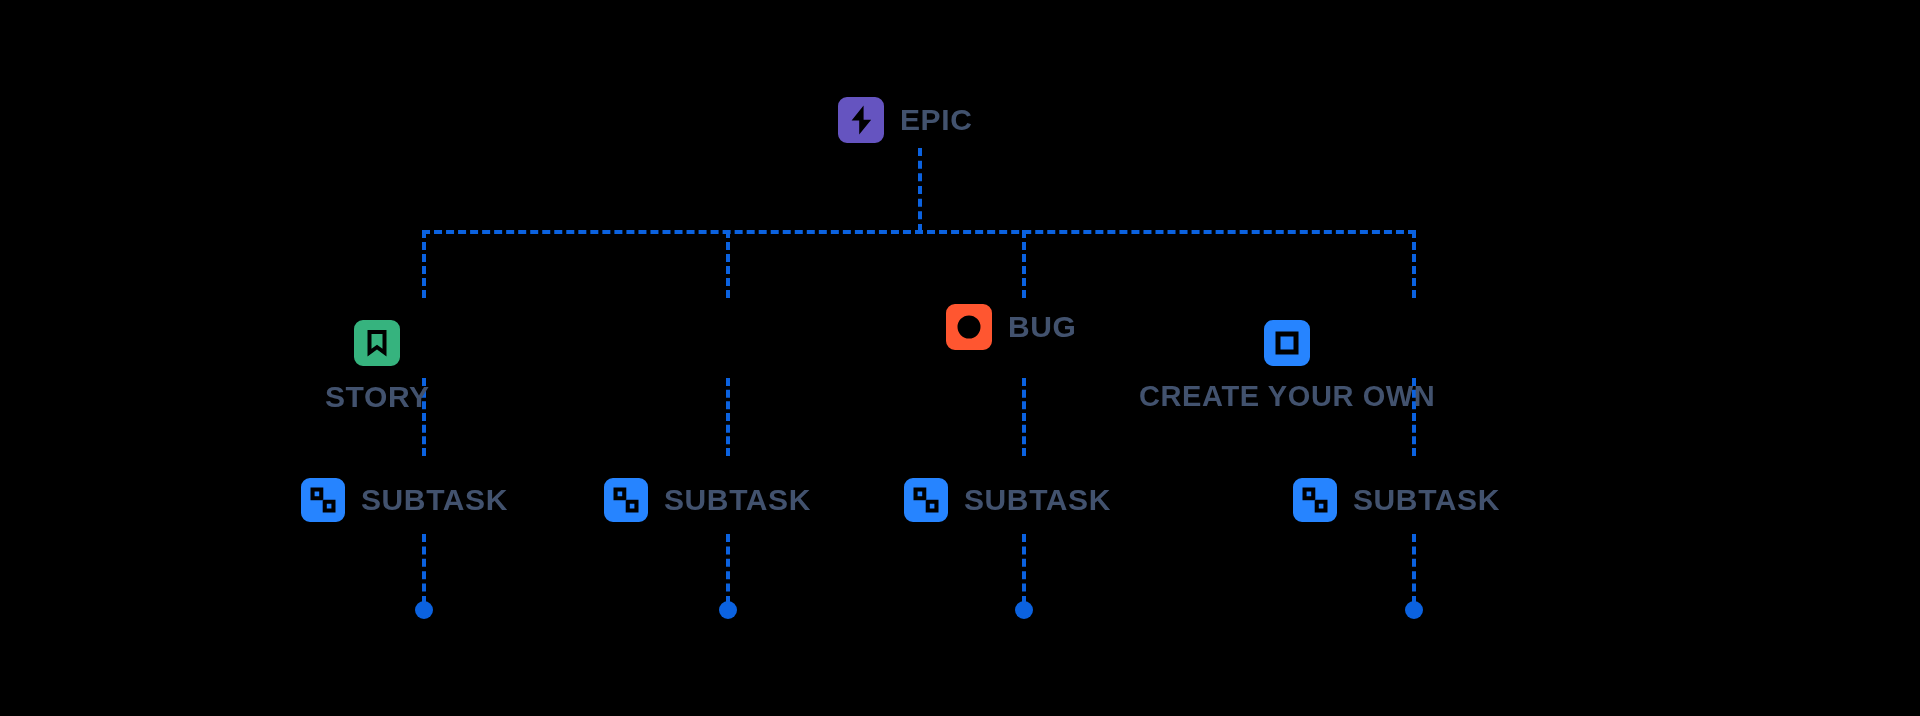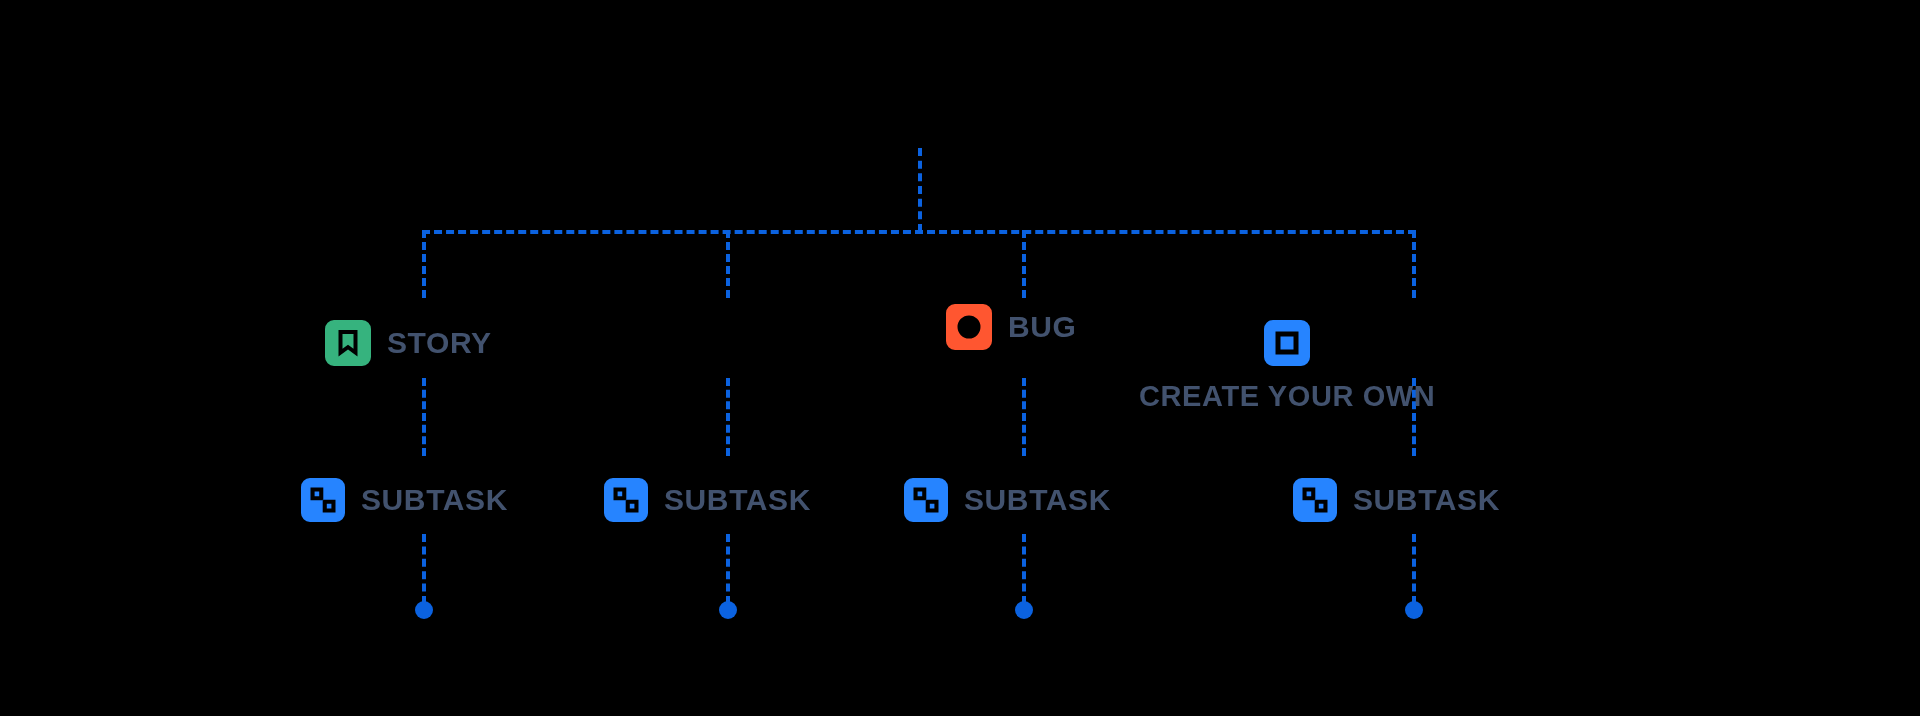--- a/index.html
+++ b/index.html
@@ -98,22 +98,31 @@
   <div class="conn-v" style="left:422px; top:534px; height:70px;"></div>
   <div class="conn-v" style="left:726px; top:534px; height:70px;"></div>
   <div class="conn-v" style="left:1022px; top:534px; height:70px;"></div>
   <div class="conn-v" style="left:1412px; top:534px; height:70px;"></div>
 
   <div class="conn-dot" style="left:415px; top:601px;"></div>
   <div class="conn-dot" style="left:719px; top:601px;"></div>
   <div class="conn-dot" style="left:1015px; top:601px;"></div>
   <div class="conn-dot" style="left:1405px; top:601px;"></div>
 
-
-  <div class="node" style="left:325px; top:320px;">
+  <div class="node" style="left:838px; top:97px;">
+    <span class="tile">
+      <svg viewBox="0 0 46 46" xmlns="http://www.w3.org/2000/svg">
+        <path fill="#6554C0" fill-rule="evenodd" d="M9,0 H37 A9,9 0 0 1 46,9 V37 A9,9 0 0 1 37,46 H9 A9,9 0 0 1 0,37 V9 A9,9 0 0 1 9,0 Z
+                 M25.6,8.5 L13.6,23.4 L21.2,23.4 L21.2,37.6 L33.2,22.7 L25.6,22.7 Z"></path>
+      </svg>
+    </span>
+    <span class="node-label">EPIC</span>
+  </div>
+
+  <div class="node" style="left:325px; top:320px;flex-direction:column;">
     <span class="tile">
       <svg viewBox="0 0 46 46" xmlns="http://www.w3.org/2000/svg">
         <path fill="#36B37E" fill-rule="evenodd" d="M9,0 H37 A9,9 0 0 1 46,9 V37 A9,9 0 0 1 37,46 H9 A9,9 0 0 1 0,37 V9 A9,9 0 0 1 9,0 Z
                  M13.5,10 L13.5,36.5 L23,29.6 L32.5,36.5 L32.5,10 Z
                  M17.5,14 L28.5,14 L28.5,28.8 L23,24.8 L17.5,28.8 Z"></path>
       </svg>
     </span>
     <span class="node-label">STORY</span>
   </div>
 

